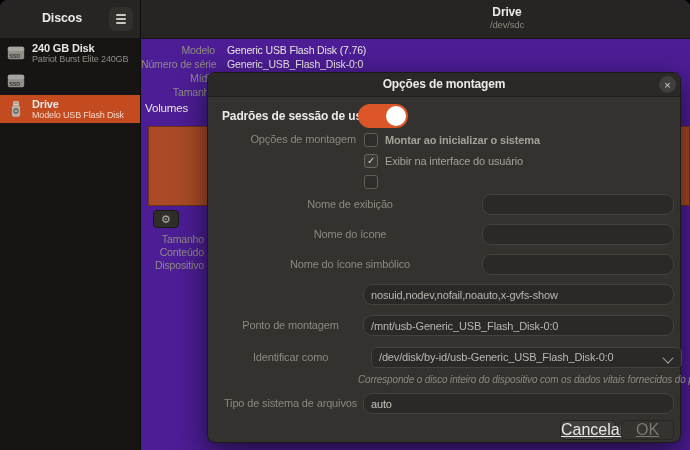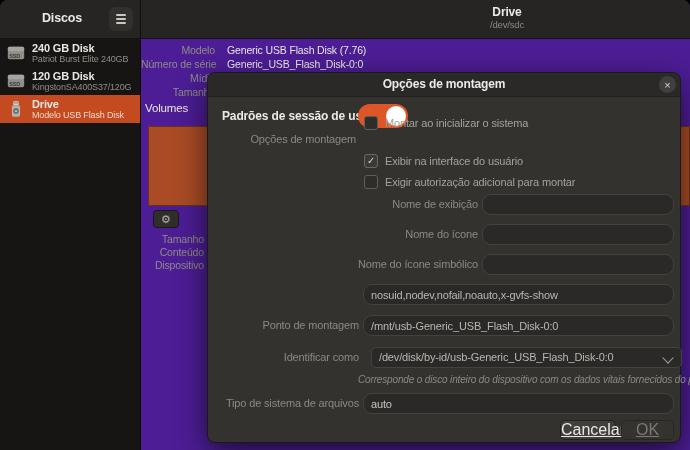--- a/index.html
+++ b/index.html
@@ -46,21 +46,21 @@
   .dlg-close{position:absolute;right:4px;top:3px;width:17px;height:17px;border:none;border-radius:50%;background:#413f3c;color:#d8d5d1;font-size:11px;line-height:16px;text-align:center;padding:0;cursor:pointer;font-family:"Liberation Sans",sans-serif;}
   .lbl-session{position:absolute;left:14px;top:36px;font-size:12px;font-weight:bold;color:#eceae6;}
   .toggle{position:absolute;left:150px;top:31px;width:50px;height:24px;border-radius:12px;background:#dd5628;border:none;cursor:pointer;padding:0;}
   .toggle .knob{position:absolute;right:2px;top:2px;width:20px;height:20px;border-radius:50%;background:#fff;}
   .dim-label{color:#8b897f;font-size:11px;}
   .lbl-group{position:absolute;left:14px;top:60px;width:134px;text-align:right;}
   .cb-row{position:absolute;left:156px;display:flex;align-items:center;gap:7px;height:15px;}
   .cb{width:14px;height:14px;box-sizing:border-box;border-radius:3px;background:#2e2d2a;border:1px solid #605e56;flex:0 0 14px;text-align:center;line-height:12px;font-size:10px;color:transparent;}
   .cb.checked{background:#3b3a36;border-color:#6b695f;color:#d8d6cf;}
   .cb-label{font-size:11px;color:#a3a198;white-space:nowrap;}
-  .fld-label{position:absolute;font-size:11px;color:#8b897f;text-align:right;white-space:nowrap;}
+  .fld-label{position:absolute;font-size:11px;color:#8b897f;text-align:center;white-space:nowrap;}
   .txt{position:absolute;height:21px;box-sizing:border-box;background:#2a2927;border:1px solid #44423b;border-radius:9px;
     color:#b9b7b0;font-size:11px;font-family:"Liberation Sans",sans-serif;letter-spacing:-0.15px;padding:0 7px;outline:none;}
   .sel{position:absolute;height:21px;box-sizing:border-box;background:#2a2927;border:1px solid #44423b;border-radius:5px;
     color:#b9b7b0;font-size:11px;padding:3px 22px 0 7px;cursor:pointer;white-space:nowrap;overflow:hidden;margin-left:8px;}
   .chev{position:absolute;right:9px;top:6px;width:7px;height:7px;border-right:1.5px solid #a09e96;border-bottom:1.5px solid #a09e96;transform:rotate(45deg);}
   .note{position:absolute;left:150px;top:301px;width:316px;text-align:right;font-size:10px;font-style:italic;color:#8b8a80;white-space:nowrap;}
   .btn{position:absolute;top:347px;height:20px;border-radius:5px;font-size:16px;font-family:"Liberation Sans",sans-serif;cursor:pointer;padding:0;text-decoration:underline;}
   .btn-cancel{left:352px;width:56px;background:#403f3c;border:1px solid #23221f;color:#e9e7e3;}
   .btn-ok{left:413px;width:53px;background:#343330;border:1px solid #282724;color:#7b7973;}
 </style>
@@ -91,24 +91,20 @@
           <div class="dtitle">240 GB Disk</div>
           <div class="dsub">Patriot Burst Elite 240GB</div>
         </div>
       </div>
       <div class="disk-item">
         <svg class="disk-icon" viewBox="0 0 22 22">
           <rect x="2" y="4" width="18" height="14" rx="2" fill="#8f8e88"></rect>
           <rect x="2" y="4" width="18" height="5" rx="2" fill="#a5a49e"></rect>
           <text x="3.5" y="16.5" font-size="6" font-weight="bold" fill="#3a3a37" font-family="Liberation Sans, sans-serif">SSD</text>
         </svg>
-        <div class="dtext">
-          <div class="dtitle">120 GB Disk</div>
-          <div class="dsub">KingstonSA400S37/120G</div>
-        </div>
       </div>
       <div class="disk-item selected">
         <svg class="disk-icon" viewBox="0 0 22 22">
           <rect x="8" y="2.5" width="6" height="4.5" rx="0.8" fill="#d2cfca"></rect>
           <rect x="9.3" y="3.5" width="1.2" height="1.6" fill="#6b695f"></rect>
           <rect x="11.5" y="3.5" width="1.2" height="1.6" fill="#6b695f"></rect>
           <rect x="6.5" y="7" width="9" height="12.5" rx="2" fill="#b5b2ac"></rect>
           <circle cx="11" cy="13.2" r="2.3" fill="none" stroke="#57554f" stroke-width="1.2"></circle>
         </svg>
         <div class="dtext">
@@ -160,31 +156,30 @@
       <button class="dlg-close"><span>×</span></button>
     </div>
 
     <span class="lbl-session">Padrões de sessão de usuário</span>
     <button class="toggle">
         <span class="knob"></span>
       </button>
 
     <span class="dim-label lbl-group">Opções de montagem</span>
 
-    <div class="cb-row" style="top:42px;">
+    <div class="cb-row" style="top:59px;font-weight:bold;">
       <span class="cb"></span>
       <span class="cb-label">Montar ao inicializar o sistema</span>
     </div>
     <div class="cb-row" style="top:80px;">
       <span class="cb checked">✓</span>
       <span class="cb-label">Exibir na interface do usuário</span>
     </div>
     <div class="cb-row" style="top:101px;">
       <span class="cb"></span>
-      <span class="cb-label">Exigir autorização adicional para montar</span>
     </div>
 
     <span class="fld-label" style="left:14px;top:125px;width:256px;">Nome de exibição</span>
     <input class="txt" style="left: 274px; top: 121px; width: 192px;" readonly="" value="">
 
     <span class="fld-label" style="left:14px;top:155px;width:256px;">Nome do ícone</span>
     <input class="txt" style="left: 274px; top: 151px; width: 192px;" readonly="" value="">
 
     <span class="fld-label" style="left:14px;top:185px;width:256px;">Nome do ícone simbólico</span>
     <input class="txt" style="left: 274px; top: 181px; width: 192px;" readonly="" value="">

